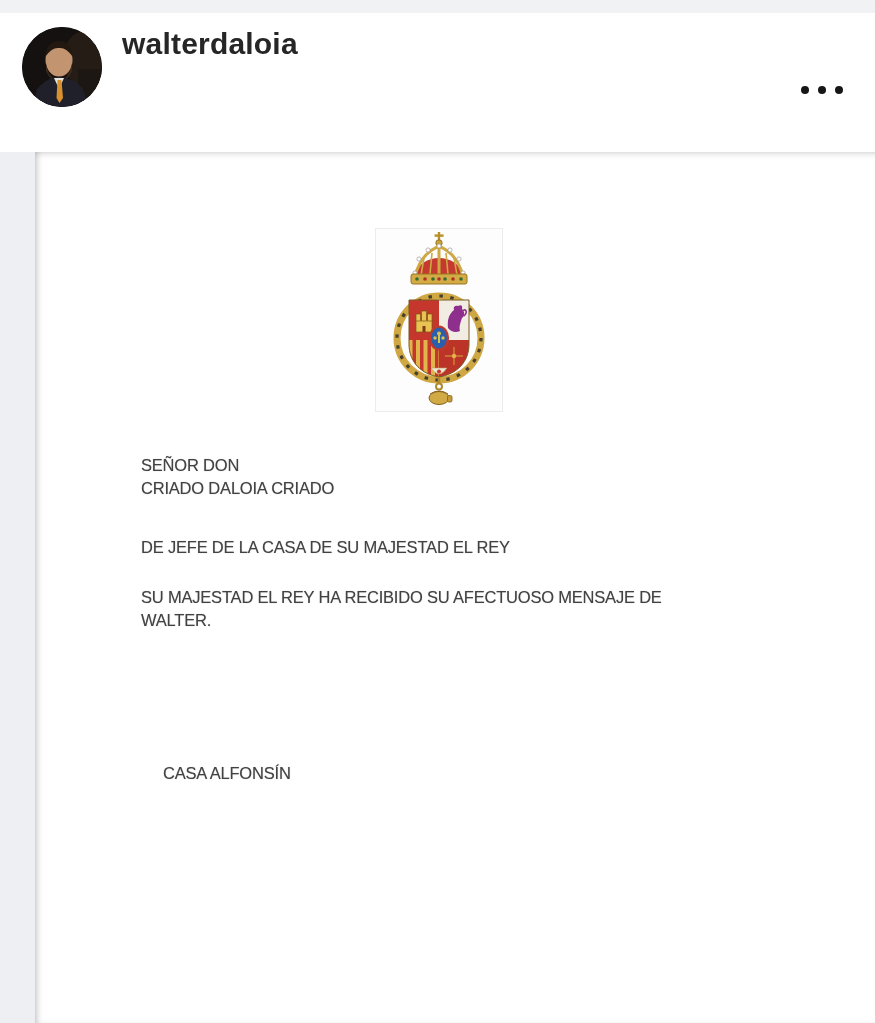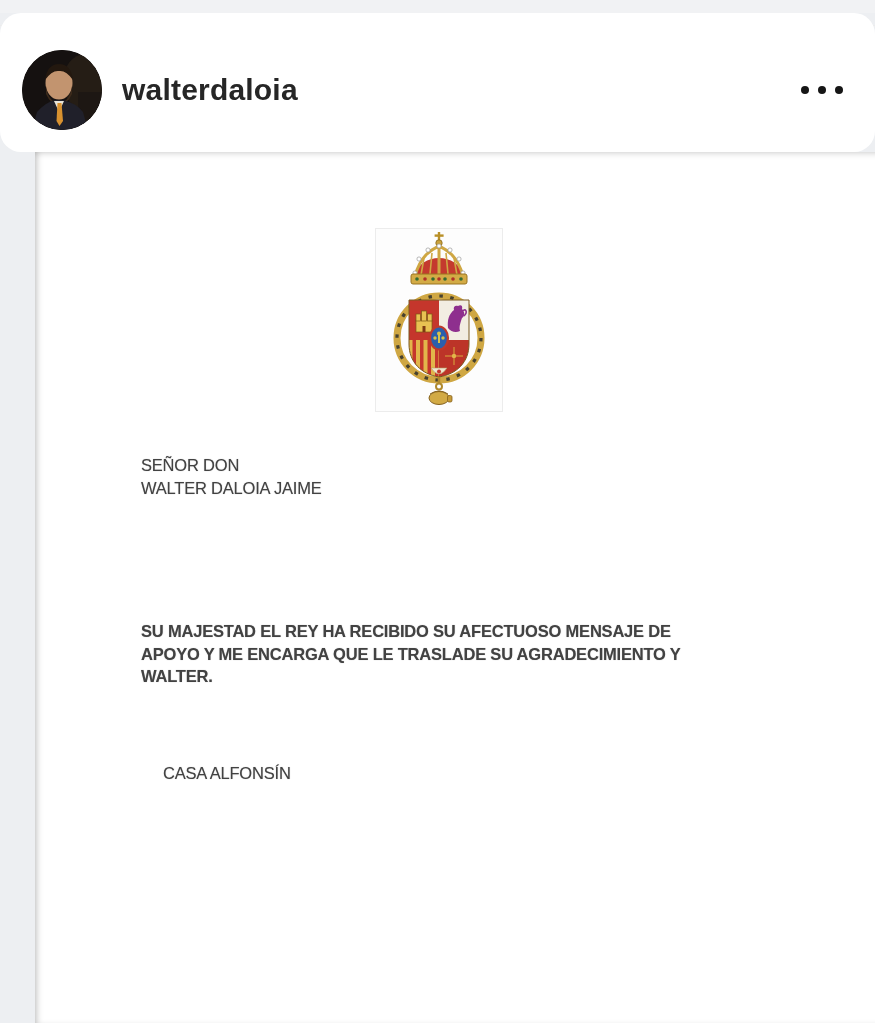--- a/index.html
+++ b/index.html
@@ -14,24 +14,23 @@
     position: absolute; top: 0; left: 0; right: 0; height: 13px;
     background: #f1f2f4;
   }
   .nav-hairline {
     position: absolute; top: 25px; left: 0; right: 0; height: 1px;
     background: #ececec;
   }
   .post-header {
     position: absolute; top: 13px; left: 0; right: 0; height: 139px;
     background: #ffffff;
-    display: flex; align-items: center;
+    display: flex; 
     padding: 14px 28px 0 22px;
     box-sizing: border-box;
-    border-radius: 21px;
   }
   .avatar {
     width: 80px; height: 80px; border-radius: 50%;
     overflow: hidden; flex: 0 0 auto;
     background: #141210;
     cursor: pointer;
   }
   .avatar svg { display: block; }
   .username {
     margin-left: 20px;
@@ -64,21 +63,21 @@
   .letter-text {
     position: absolute;
     font-size: 16.5px; line-height: 22.5px;
     letter-spacing: -0.2px;
     color: #424242;
     text-shadow: 0 0 1px rgba(80,80,80,0.45);
     white-space: nowrap;
   }
   .recipient   { left: 106px; top: 302px; }
   .sender-line { left: 106px; top: 384px; }
-  .body-par    { left: 106px; top: 468px; font-weight: bold; }
+  .body-par    { left: 106px; top: 434px; }
   .closing     { left: 106px; top: 527px; }
   .signature   { left: 128px; top: 610px; }
 </style>
 </head>
 <body>
 
 <div class="top-strip"></div>
 <div class="nav-hairline"></div>
 
 <div class="post-header">
@@ -190,27 +189,27 @@
         <line x1="64" y1="149" x2="64" y2="156" stroke="#b08a2e" stroke-width="2.5"></line>
         <circle cx="64" cy="158.5" r="3" fill="none" stroke="#b08a2e" stroke-width="2"></circle>
         <path d="M55,166 Q64,160 73,166" stroke="#85611c" stroke-width="1" fill="none"></path>
         <ellipse cx="64" cy="170" rx="10" ry="6.5" fill="#d2aa45" stroke="#85611c"></ellipse>
         <rect x="72.5" y="167.5" width="4.5" height="6.5" rx="1.5" fill="#c69b38" stroke="#85611c" stroke-width="0.8"></rect>
       </svg>
     </div>
 
     <div class="letter-text recipient">
       <div>SEÑOR DON</div>
-      <div>WALTER DALOIA JAIME</div>
+      <div>CRIADO DALOIA CRIADO</div>
     </div>
 
+    <div class="letter-text sender-line">DE JEFE DE LA CASA DE SU MAJESTAD EL REY</div>
 
     <div class="letter-text body-par">
       <div>SU MAJESTAD EL REY HA RECIBIDO SU AFECTUOSO MENSAJE DE</div>
-      <div>APOYO Y ME ENCARGA QUE LE TRASLADE SU AGRADECIMIENTO Y</div>
       <div>WALTER.</div>
     </div>
 
 
     <div class="letter-text signature">CASA ALFONSÍN</div>
 
   </div>
 </div>
 
 </body></html>

